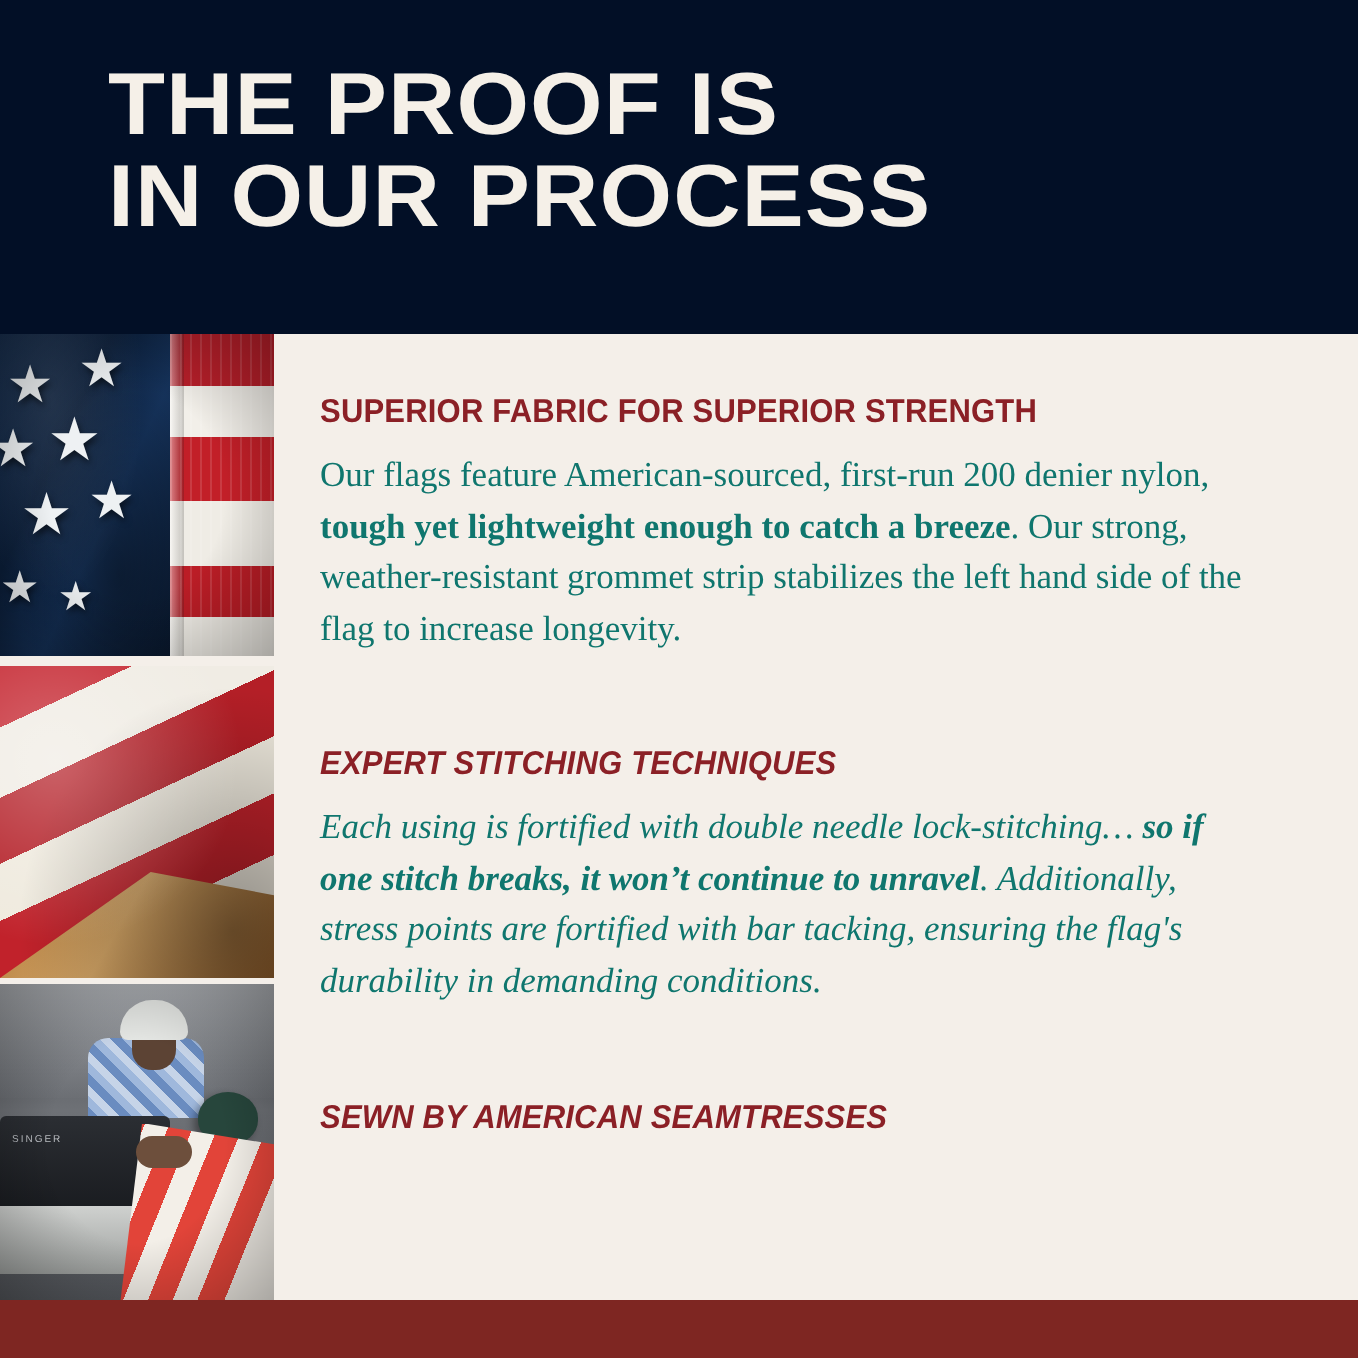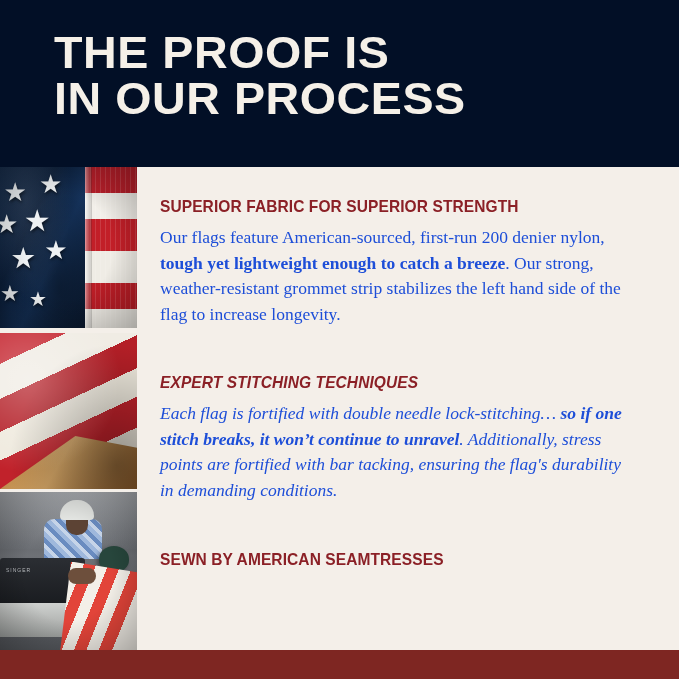--- a/index.html
+++ b/index.html
@@ -239,38 +239,38 @@
   }
 
   
   .text-col {
     position: absolute;
     left: 160px;
     top: 0;
     width: 470px;
   }
   .section { margin-bottom: 26px; }
-  .section:last-child { margin-bottom: 0; }
+  .section:last-child { margin-bottom: 0; font-style: italic; }
 
   .section-heading {
     margin: 0 0 9px 0;
     color: #8b2026;
     font-family: "Liberation Sans", sans-serif;
     font-weight: bold;
     font-size: 16.5px;
     line-height: 19px;
     letter-spacing: 0.1px;
     text-transform: uppercase;
     transform: scaleX(0.94);
     transform-origin: left center;
     white-space: nowrap;
   }
   .section-body {
     margin: 0;
-    color: #1d4ed8;
+    color: #0f766e;
     font-family: "Liberation Serif", serif;
     font-size: 17.5px;
     line-height: 25.5px;
   }
   .section-body b { font-weight: bold; }
 
   .sec-1 { padding-top: 30px; }
   .sec-2 { padding-top: 20px; font-style: italic; }
   .sec-3 { padding-top: 21px; }
 
@@ -340,21 +340,21 @@
 
     <div class="text-col">
 
       <div class="section sec-1">
         <h2 class="section-heading">SUPERIOR FABRIC FOR SUPERIOR STRENGTH</h2>
         <p class="section-body"><span>Our flags feature American-sourced, first-run 200 denier nylon, </span><b>tough yet lightweight enough to catch a breeze</b><span>. Our strong, weather-resistant grommet strip stabilizes the left hand side of the flag to increase longevity.</span></p>
       </div>
 
       <div class="section sec-2">
         <h2 class="section-heading">EXPERT STITCHING TECHNIQUES</h2>
-        <p class="section-body"><span>Each flag is fortified with double needle lock-stitching… </span><b>so if one stitch breaks, it won’t continue to unravel</b><span>. Additionally, stress points are fortified with bar tacking, ensuring the flag's durability in demanding conditions.</span></p>
+        <p class="section-body"><span>Each using is fortified with double needle lock-stitching… </span><b>so if one stitch breaks, it won’t continue to unravel</b><span>. Additionally, stress points are fortified with bar tacking, ensuring the flag's durability in demanding conditions.</span></p>
       </div>
 
       <div class="section sec-3">
         <h2 class="section-heading">SEWN BY AMERICAN SEAMTRESSES</h2>
       </div>
 
     </div>
 
   </div>
 

